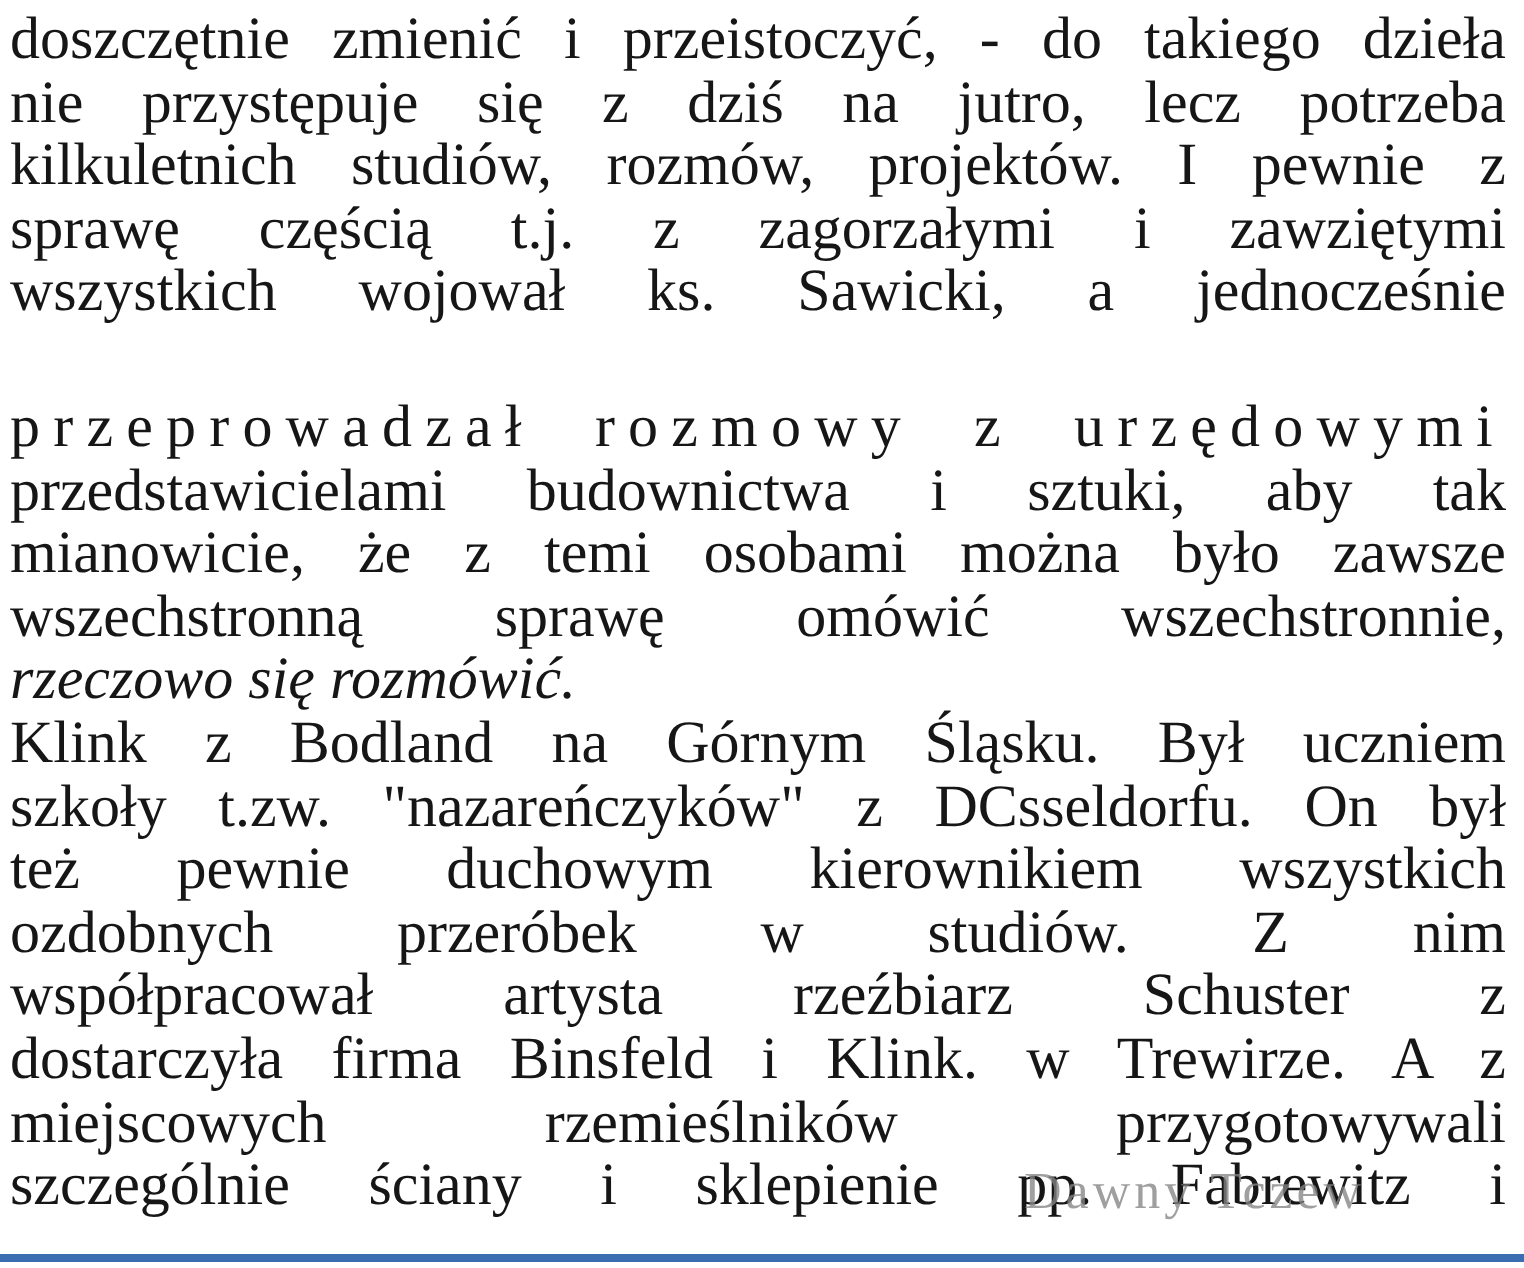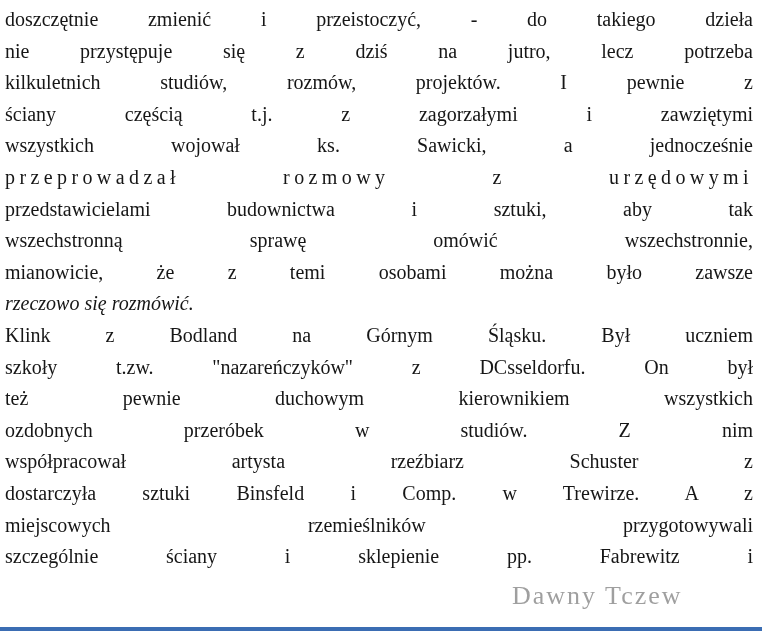--- a/index.html
+++ b/index.html
@@ -17,36 +17,37 @@
   .page {
     position: relative;
     width: 762px;
     height: 634px;
     overflow: hidden;
   }
   .text-block {
     padding: 4px 9px 0 5px;
   }
   .line {
-    font-size: 20px;
+    font-size: 30px;
     line-height: 31.6px;
     color: #161616;
     text-align: justify;
     text-align-last: justify;
     white-space: normal;
   }
   .line.para-end {
     text-align-last: left;
     font-style: italic;
   }
   .line.indent {
     text-indent: 78px;
   }
   .line.spread {
     letter-spacing: 0.22em;
+    margin-top: 36px;
   }
   .watermark {
     position: absolute;
     left: 512px;
     top: 576px;
     font-size: 26px;
     line-height: 40px;
     letter-spacing: 2px;
     opacity: 0.78;
     white-space: nowrap;
@@ -61,31 +62,31 @@
   }
 </style>
 </head>
 <body style="background: rgb(255, 255, 255);">
 
 <div class="page">
   <div class="text-block" id="text-block" style="color: rgb(22, 22, 22);">
       <div class="line">doszczętnie zmienić i przeistoczyć, - do takiego dzieła</div>
       <div class="line">nie przystępuje się z dziś na jutro, lecz potrzeba</div>
       <div class="line">kilkuletnich studiów, rozmów, projektów. I pewnie z</div>
-      <div class="line">ściany częścią t.j. z zagorzałymi i zawziętymi</div>
+      <div class="line">sprawę częścią t.j. z zagorzałymi i zawziętymi</div>
       <div class="line">wszystkich wojował ks. Sawicki, a jednocześnie</div>
       <div class="line spread">przeprowadzał rozmowy z urzędowymi</div>
       <div class="line">przedstawicielami budownictwa i sztuki, aby tak</div>
+      <div class="line">mianowicie, że z temi osobami można było zawsze</div>
       <div class="line">wszechstronną sprawę omówić wszechstronnie,</div>
-      <div class="line">mianowicie, że z temi osobami można było zawsze</div>
       <div class="line para-end">rzeczowo się rozmówić.</div>
       <div class="line">Klink z Bodland na Górnym Śląsku. Był uczniem</div>
       <div class="line">szkoły t.zw. "nazareńczyków" z DCsseldorfu. On był</div>
       <div class="line">też pewnie duchowym kierownikiem wszystkich</div>
       <div class="line">ozdobnych przeróbek w studiów. Z nim</div>
       <div class="line">współpracował artysta rzeźbiarz Schuster z</div>
-      <div class="line">dostarczyła sztuki Binsfeld i Comp. w Trewirze. A z</div>
+      <div class="line">dostarczyła firma Binsfeld i Klink. w Trewirze. A z</div>
       <div class="line">miejscowych rzemieślników przygotowywali</div>
       <div class="line">szczególnie ściany i sklepienie pp. Fabrewitz i</div>
     </div>
   <div class="watermark" style="color: rgb(133, 133, 133);">Dawny Tczew</div>
   <div class="divider" style="background: rgb(59, 109, 179);"></div>
 </div>
 
 </body></html>

